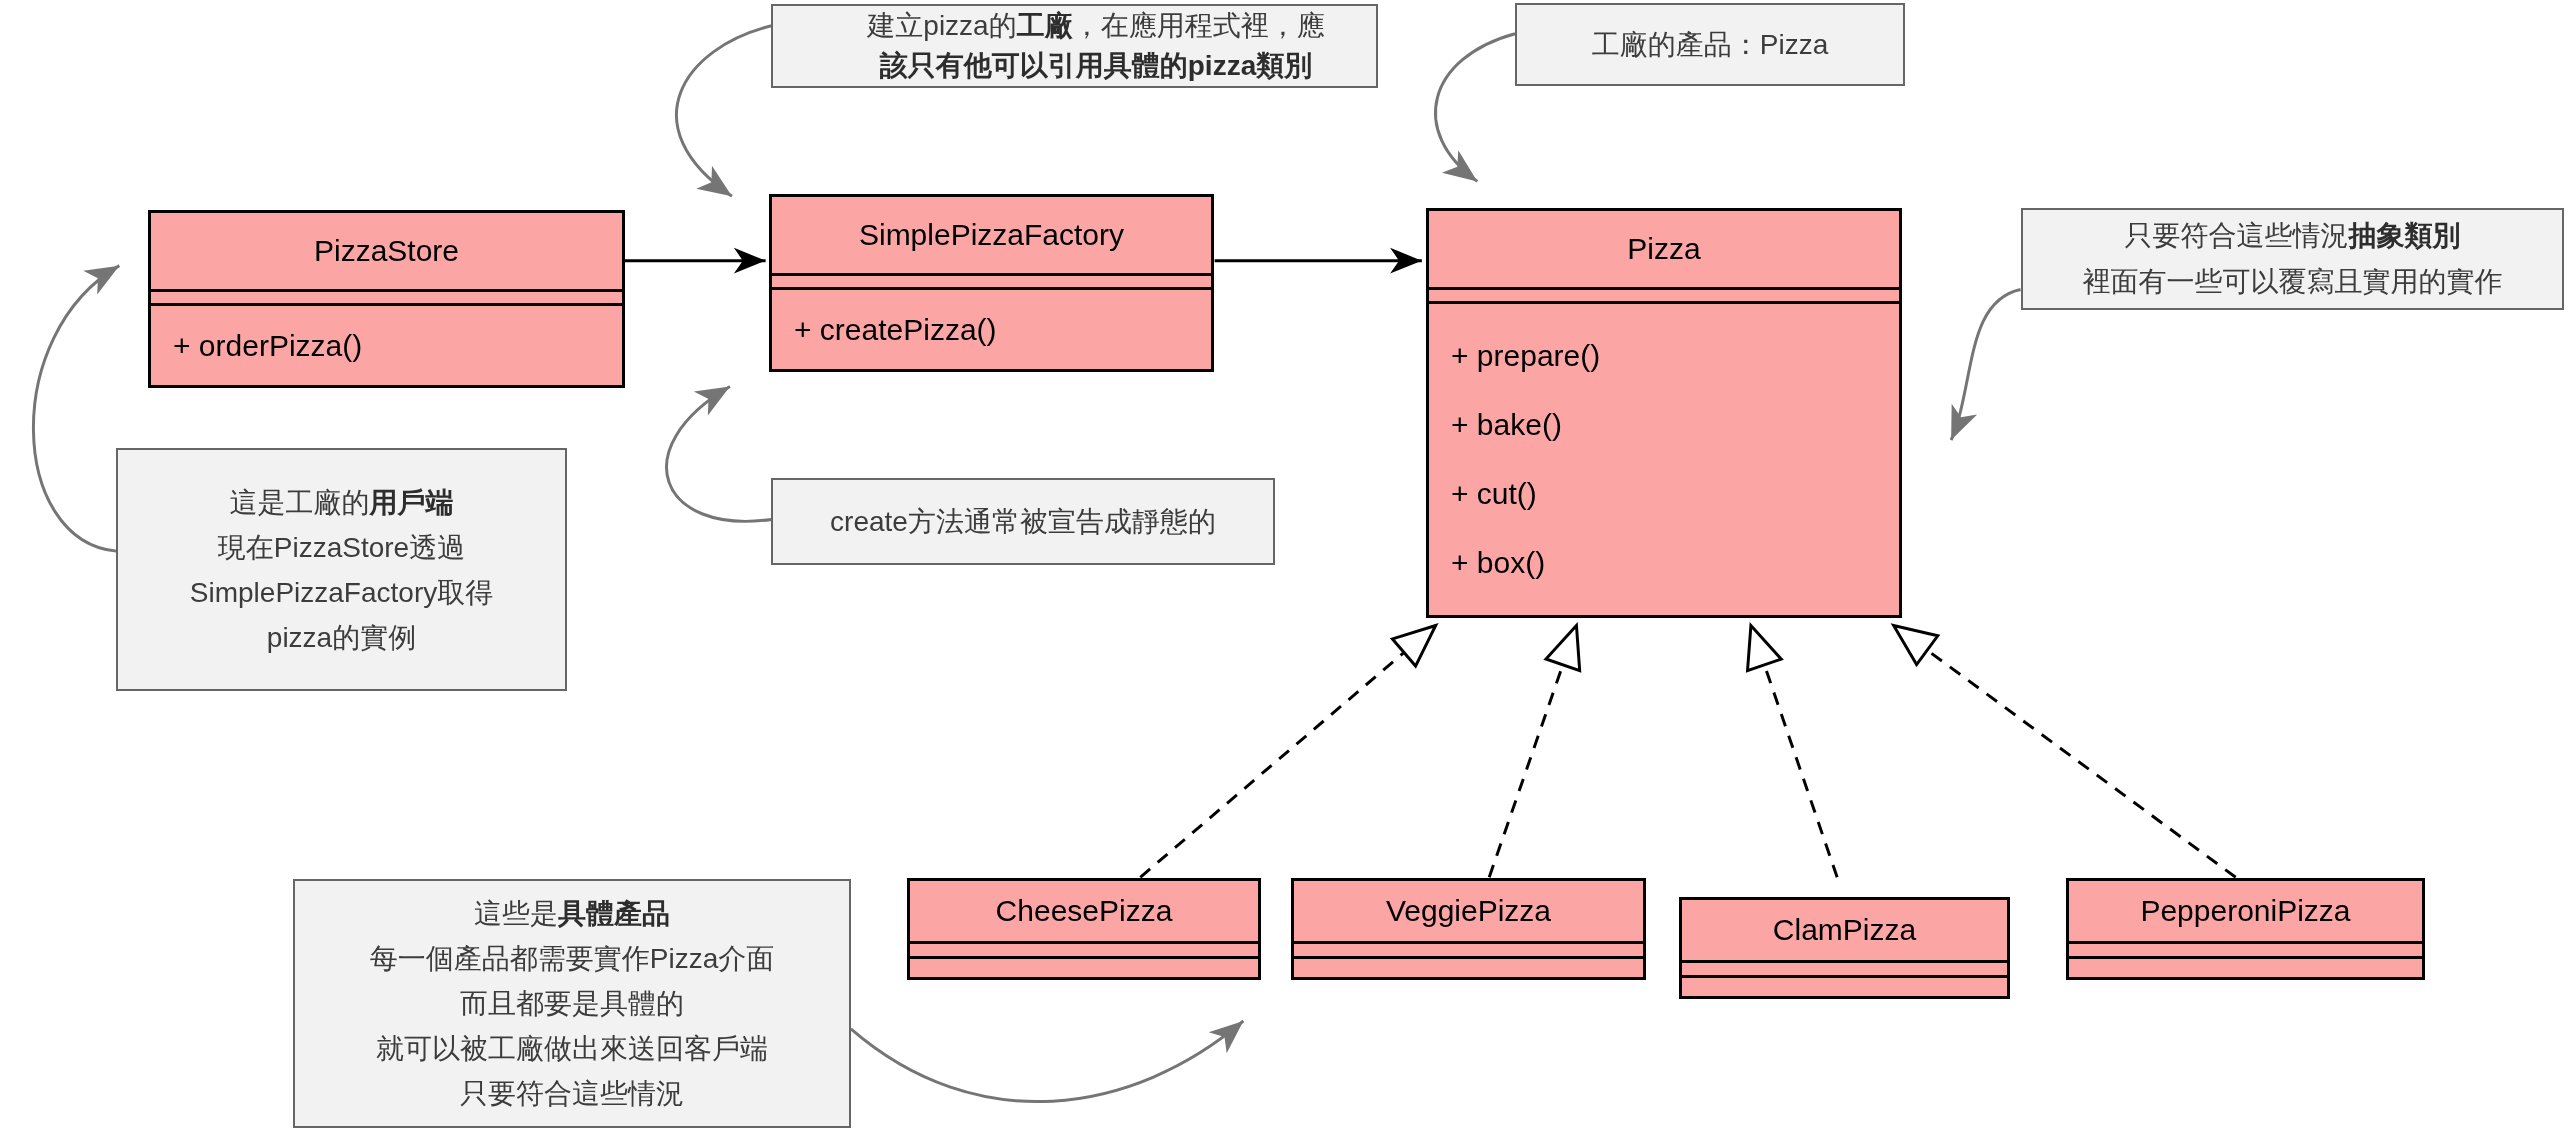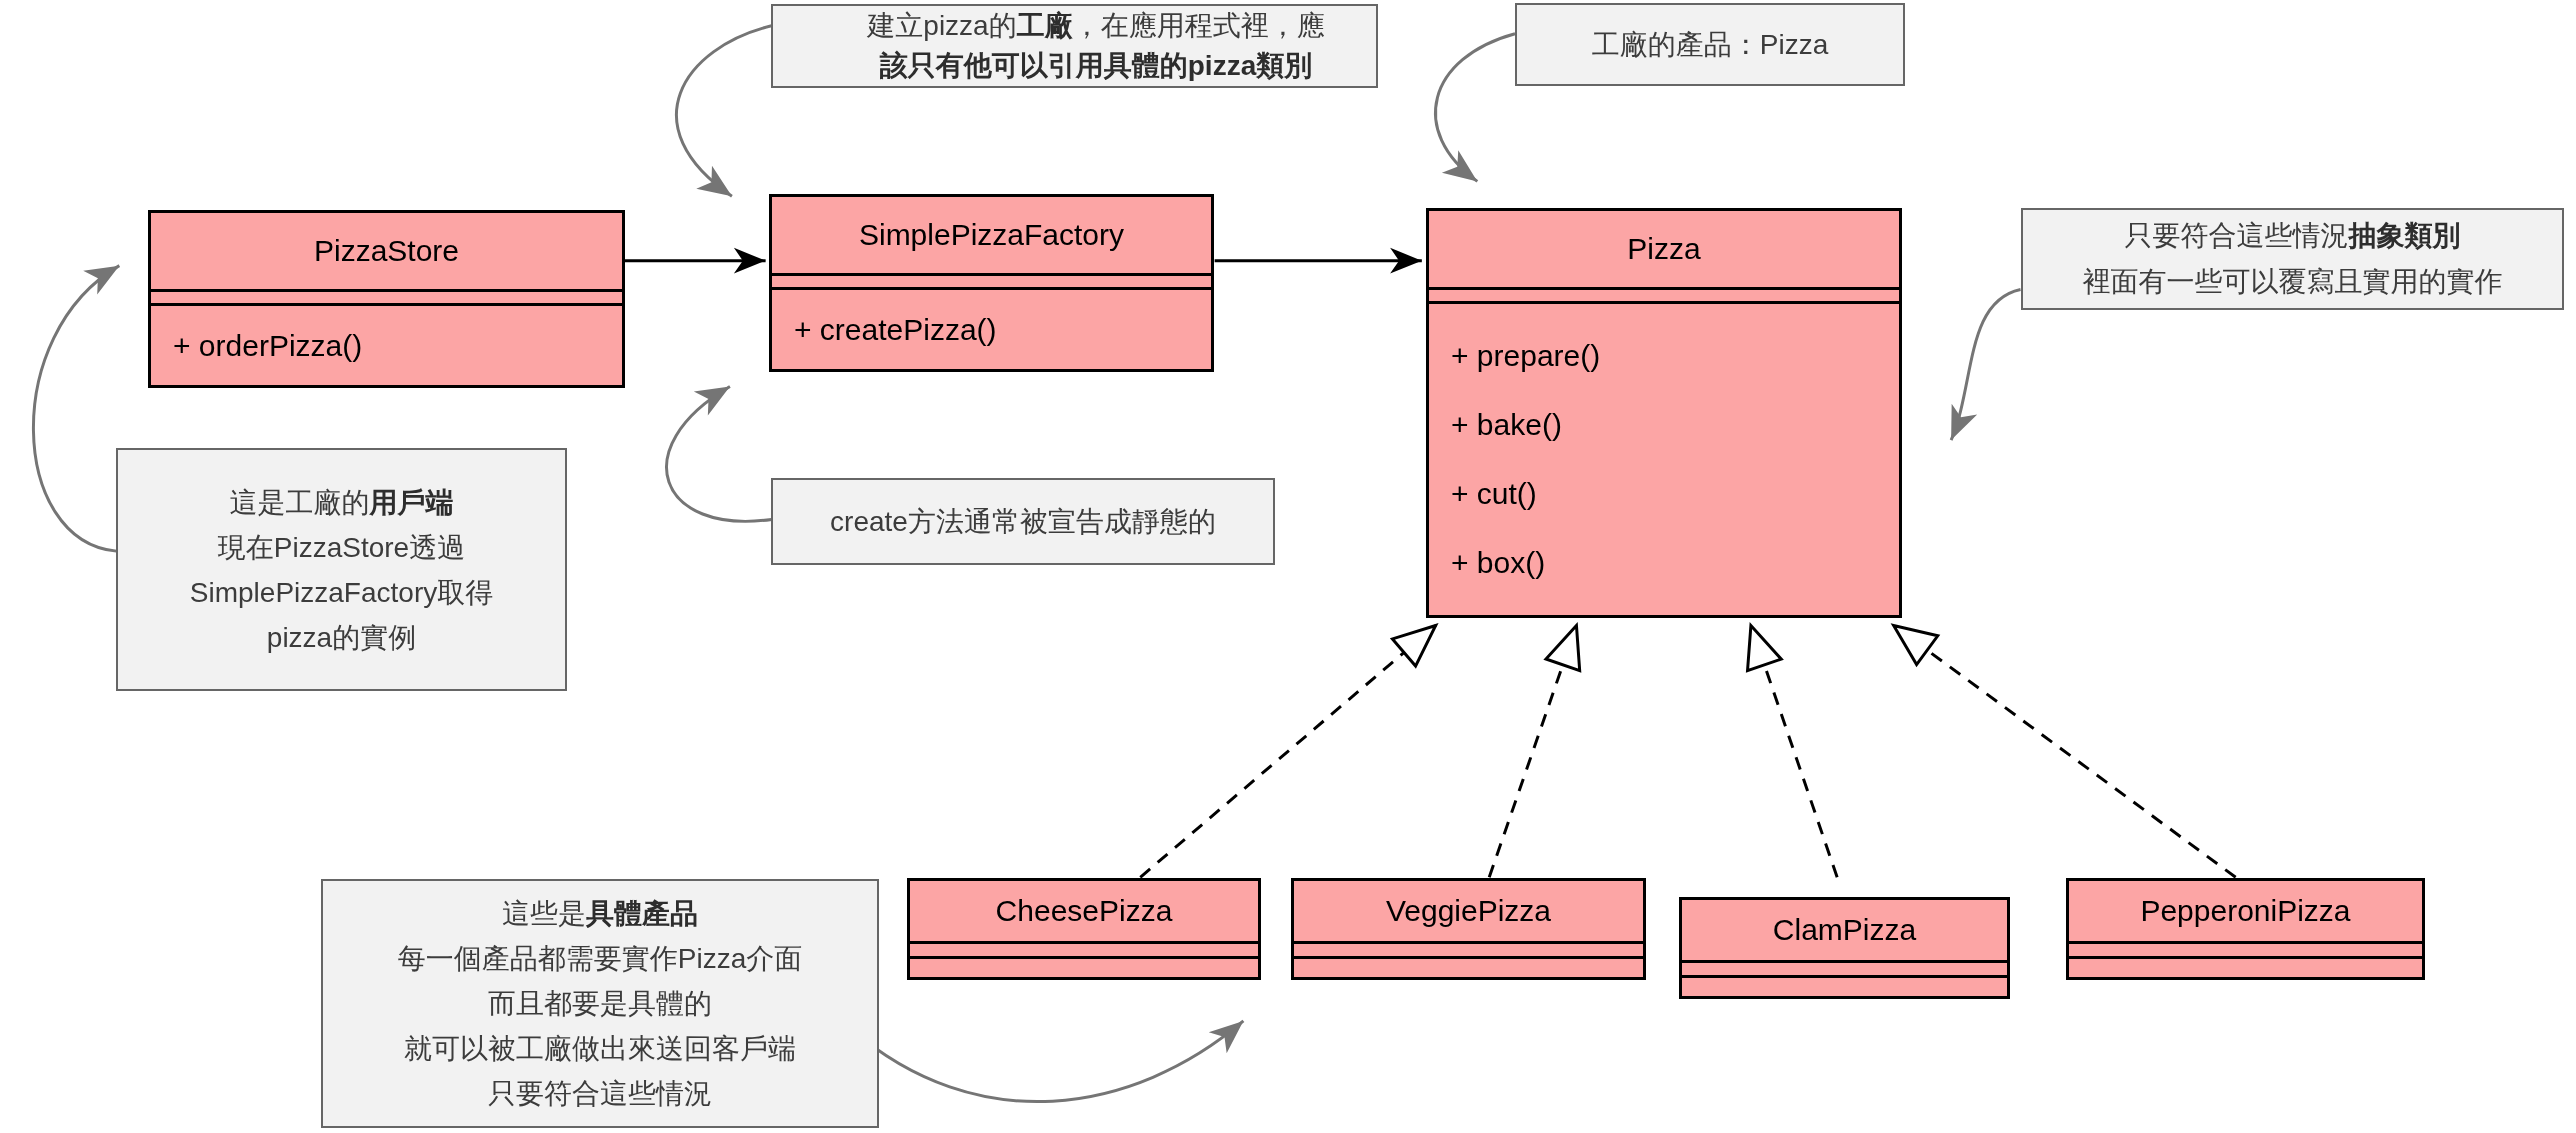--- a/index.html
+++ b/index.html
@@ -35,21 +35,21 @@
   #cls-cheese{left:907px;top:878px;width:354px;height:102px;justify-content:center;}
   #cls-veggie{left:1291px;top:878px;width:355px;height:102px;}
   #cls-clam{left:1679px;top:897px;width:331px;height:102px;}
   #cls-pepperoni{left:2066px;top:878px;width:359px;height:102px;}
 
   #note-factory{left:771px;top:4px;width:607px;height:84px;}
   #note-product{left:1515px;top:3px;width:390px;height:83px;}
   #note-abstract{left:2021px;top:208px;width:543px;height:102px;}
   #note-client{left:116px;top:448px;width:451px;height:243px;}
   #note-create{left:771px;top:478px;width:504px;height:87px;}
-  #note-products{left:293px;top:879px;width:558px;height:249px;margin-left:28px;}
+  #note-products{left:293px;top:879px;width:558px;height:249px;}
 </style>
 </head>
 <body>
 
 <div class="canvas">
 
   <svg class="connectors" viewBox="0 0 2598 1143" xmlns="http://www.w3.org/2000/svg">
     <defs>
       <marker id="mBlack" markerUnits="userSpaceOnUse" markerWidth="40" markerHeight="30" refX="34" refY="15" orient="auto">
         <path d="M34 15 L2 2 L11 15 L2 28 Z" fill="#000000"></path>

